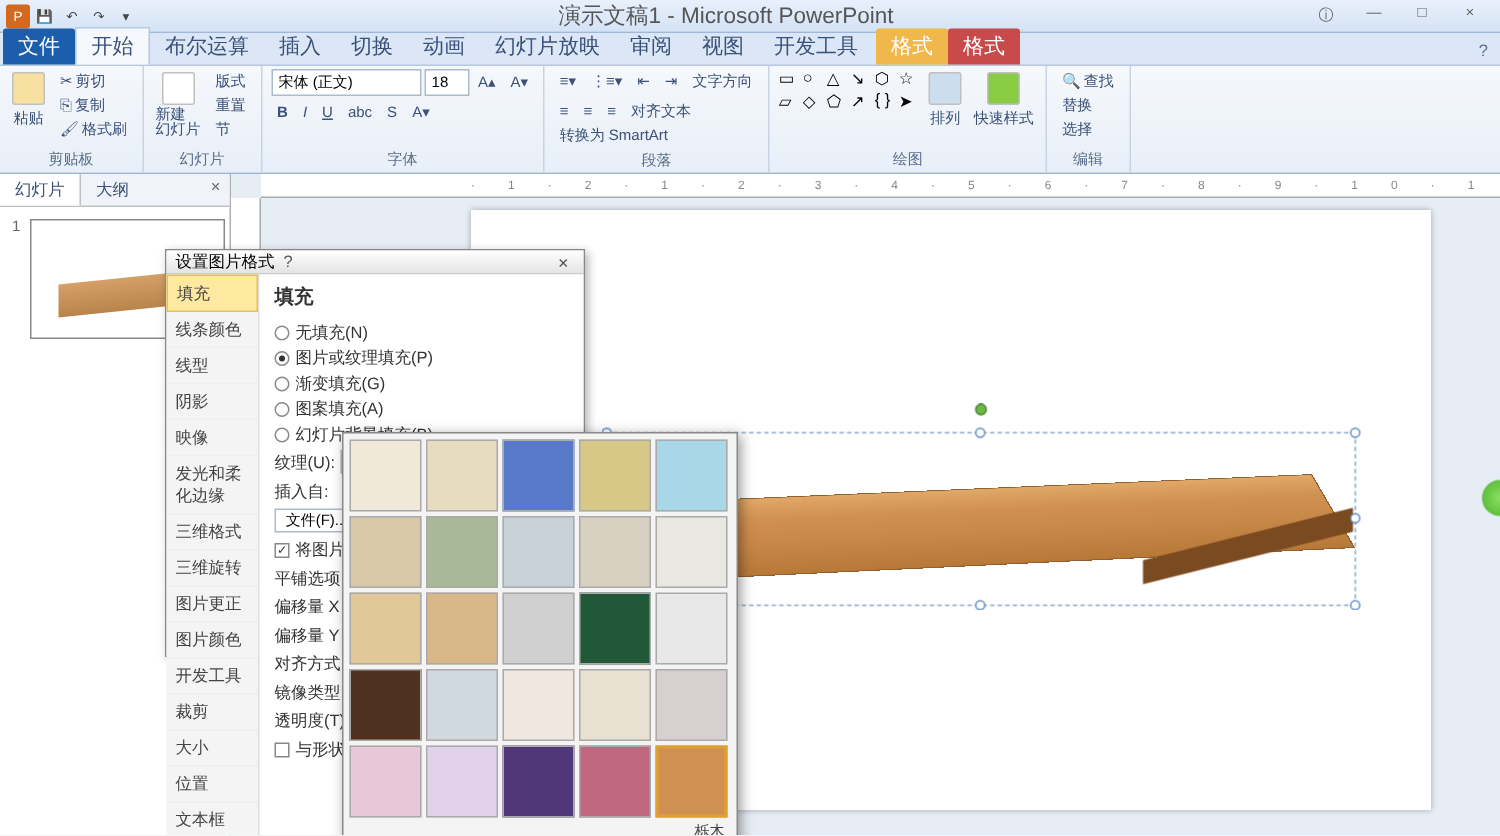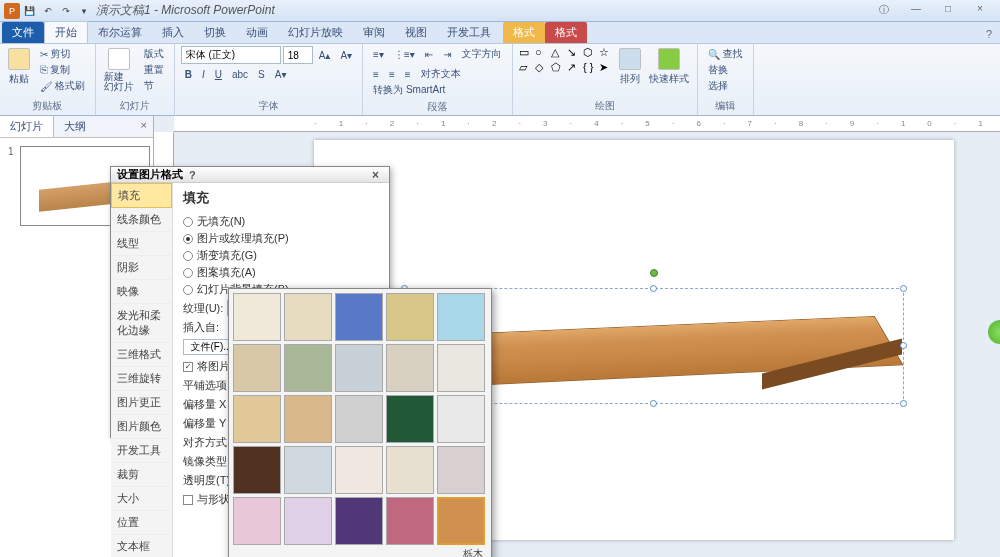--- a/index.html
+++ b/index.html
@@ -2,27 +2,27 @@
 <html><head>
 <meta charset="utf-8">
 <style>
 * { margin: 0; padding: 0; box-sizing: border-box; font-family: "Microsoft YaHei", sans-serif; }
 body { background: #fff; width: 1000px; height: 557px; overflow: hidden; position: relative; font-size: 11px; }
 
 
 .titlebar { height: 22px; background: linear-gradient(#e8f0fb,#d4e3f5); display: flex; align-items: center; border-bottom: 1px solid #a0b8d8; }
 .qat { display: flex; gap: 2px; padding: 0 4px; align-items: center; }
 .qat-btn { width: 16px; height: 16px; display: flex; align-items: center; justify-content: center; font-size: 9px; color: #444; }
-.title-text { flex: 1; color: #555; font-size: 12px; font-style: italic; }
+.title-text { flex: 1; text-align: center; color: #555; font-size: 15px; }
 .win-controls { display: flex; gap: 8px; padding-right: 8px; }
 .win-btn { width: 24px; height: 16px; text-align: center; color: #666; font-size: 10px; }
 
 
 .tabs { height: 22px; background: #dbe7f6; display: flex; align-items: flex-end; border-bottom: 1px solid #b8c8dc; }
-.tab { padding: 3px 10px; font-size: 11px; color: #3b5178; cursor: pointer; }
+.tab { padding: 3px 10px; font-size: 14px; color: #3b5178; cursor: pointer; }
 .tab.file { background: #1d5eac; color: #fff; border-radius: 2px 2px 0 0; margin-left: 2px; }
 .tab.active { background: #f5f8fc; border: 1px solid #b8c8dc; border-bottom: none; }
 .tab.context { background: #f0b84a; color: #fff; border-radius: 2px 2px 0 0; margin-left: 2px; }
 .tab.context2 { background: #c94a4a; color: #fff; border-radius: 2px 2px 0 0; }
 
 
 .ribbon { height: 72px; background: linear-gradient(#f5f8fc,#e8eff8); border-bottom: 1px solid #a0b8d8; display: flex; }
 .group { border-right: 1px solid #c8d4e4; padding: 2px 6px; display: flex; flex-direction: column; justify-content: space-between; }
 .group-label { text-align: center; font-size: 10px; color: #5a6e8a; padding-top: 2px; }
 .group-content { display: flex; gap: 4px; align-items: flex-start; }
@@ -50,21 +50,21 @@
 .slide { position: absolute; top: 24px; left: 160px; width: 640px; height: 400px; background: #fff; box-shadow: 0 0 4px rgba(0,0,0,0.3); }
 .wood-plank { position: absolute; left: 100px; top: 170px; width: 480px; height: 80px; }
 .wood-body { position: absolute; left: 0; top: 0; width: 100%; height: 100%; background: linear-gradient(180deg, #e0a868 0%, #d09050 30%, #c88848 60%, #b87838 100%); transform: perspective(600px) rotateX(50deg) rotateZ(-4deg); border: 1px solid #906030; }
 .wood-edge { position: absolute; right: -8px; top: 46px; width: 140px; height: 16px; background: #7a4a20; transform: skewY(-14deg); }
 .sel-box { position: absolute; left: 90px; top: 148px; width: 500px; height: 116px; border: 1px dashed #8aa8c8; }
 .handle { position: absolute; width: 7px; height: 7px; background: #fff; border: 1px solid #5a8ac8; border-radius: 50%; }
 .rot-handle { position: absolute; width: 8px; height: 8px; background: #6eb846; border: 1px solid #4a8030; border-radius: 50%; left: 50%; top: -20px; margin-left: -4px; }
 
 
 .dialog { position: absolute; left: 110px; top: 166px; width: 280px; height: 272px; background: #f4f4f4; border: 1px solid #888; box-shadow: 2px 2px 6px rgba(0,0,0,0.3); z-index: 50; display: flex; flex-direction: column; }
-.dlg-title { height: 22px; background: linear-gradient(#fff,#e4e4e4); display: flex; align-items: center; padding: 0 6px; border-bottom: 1px solid #ccc; font-size: 11px; font-weight: bold; }
+.dlg-title { height: 22px; background: linear-gradient(#fff,#e4e4e4); display: flex; align-items: center; padding: 0 6px; border-bottom: 1px solid #ccc; font-size: 11px; }
 .dlg-close { margin-left: auto; font-size: 12px; color: #555; padding: 0 4px; }
 .dlg-help { font-size: 11px; color: #555; padding: 0 6px; }
 .dlg-body { flex: 1; display: flex; }
 .dlg-nav { width: 62px; background: #f4f4f4; border-right: 1px solid #ddd; }
 .dlg-nav-item { padding: 4px 6px; font-size: 11px; color: #444; border-bottom: 1px solid #eee; cursor: pointer; }
 .dlg-nav-item.sel { background: #ffe8a0; border: 1px solid #e0c060; }
 .dlg-main { flex: 1; padding: 6px 10px; background: #fff; }
 .dlg-h { font-size: 13px; font-weight: bold; color: #333; margin-bottom: 6px; }
 .radio-row { display: flex; align-items: center; gap: 4px; font-size: 11px; color: #333; padding: 1px 0; }
 .radio { width: 10px; height: 10px; border: 1px solid #888; border-radius: 50%; display: inline-block; }

